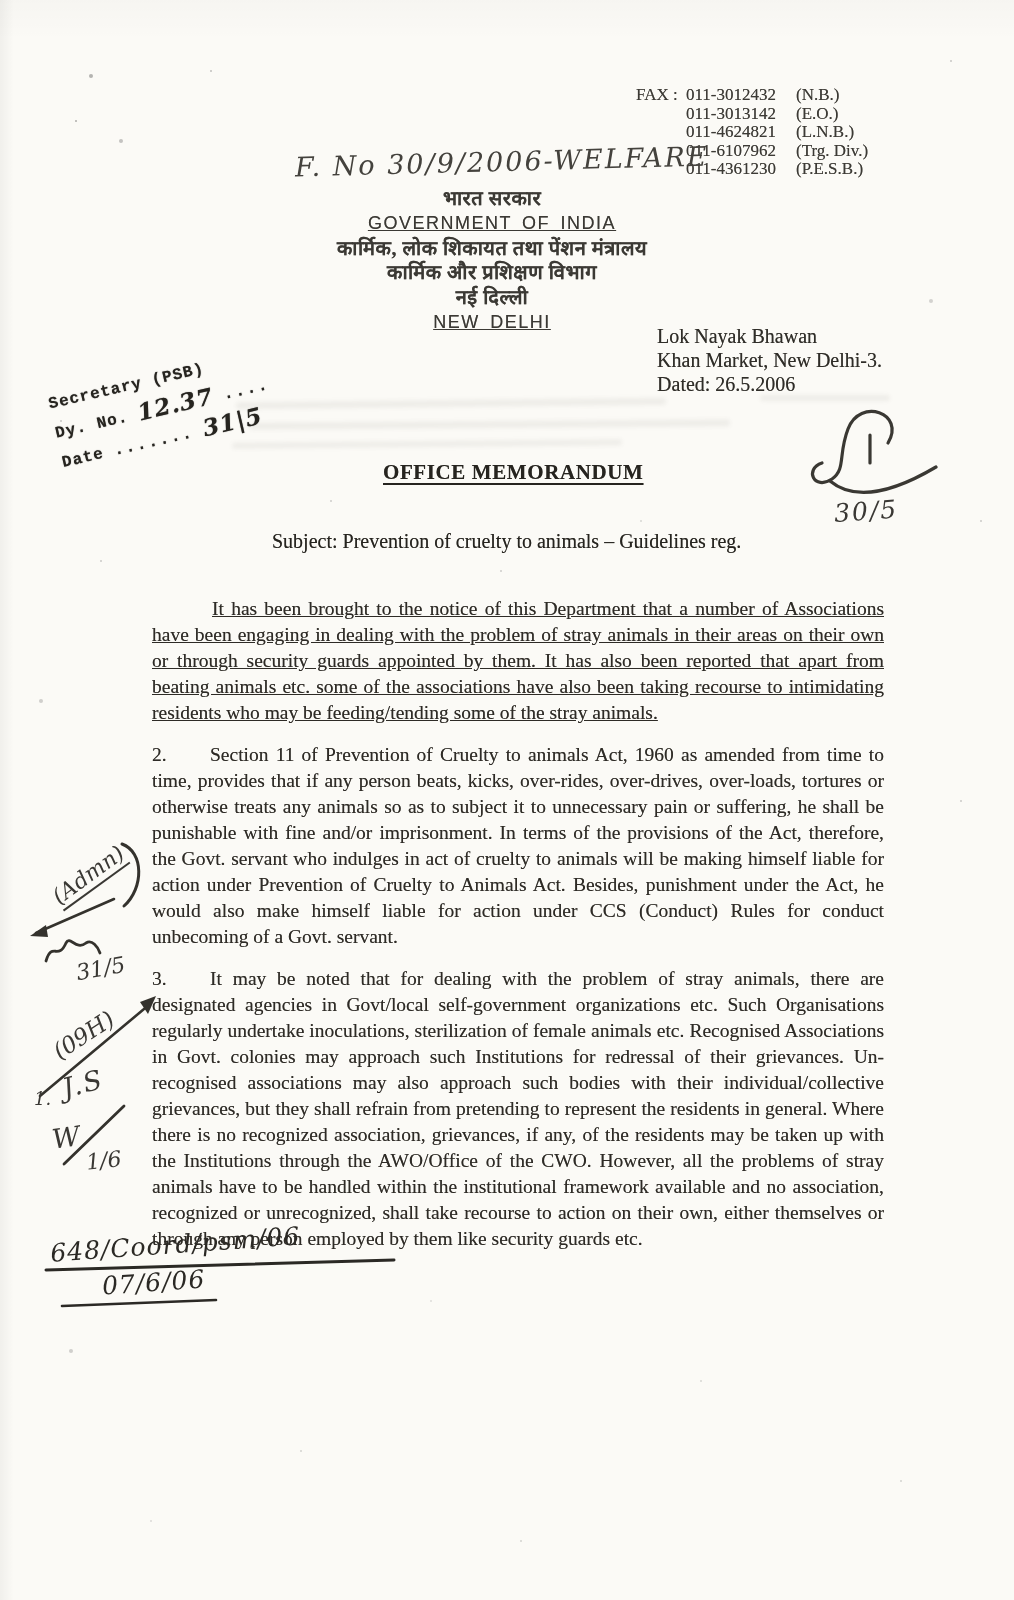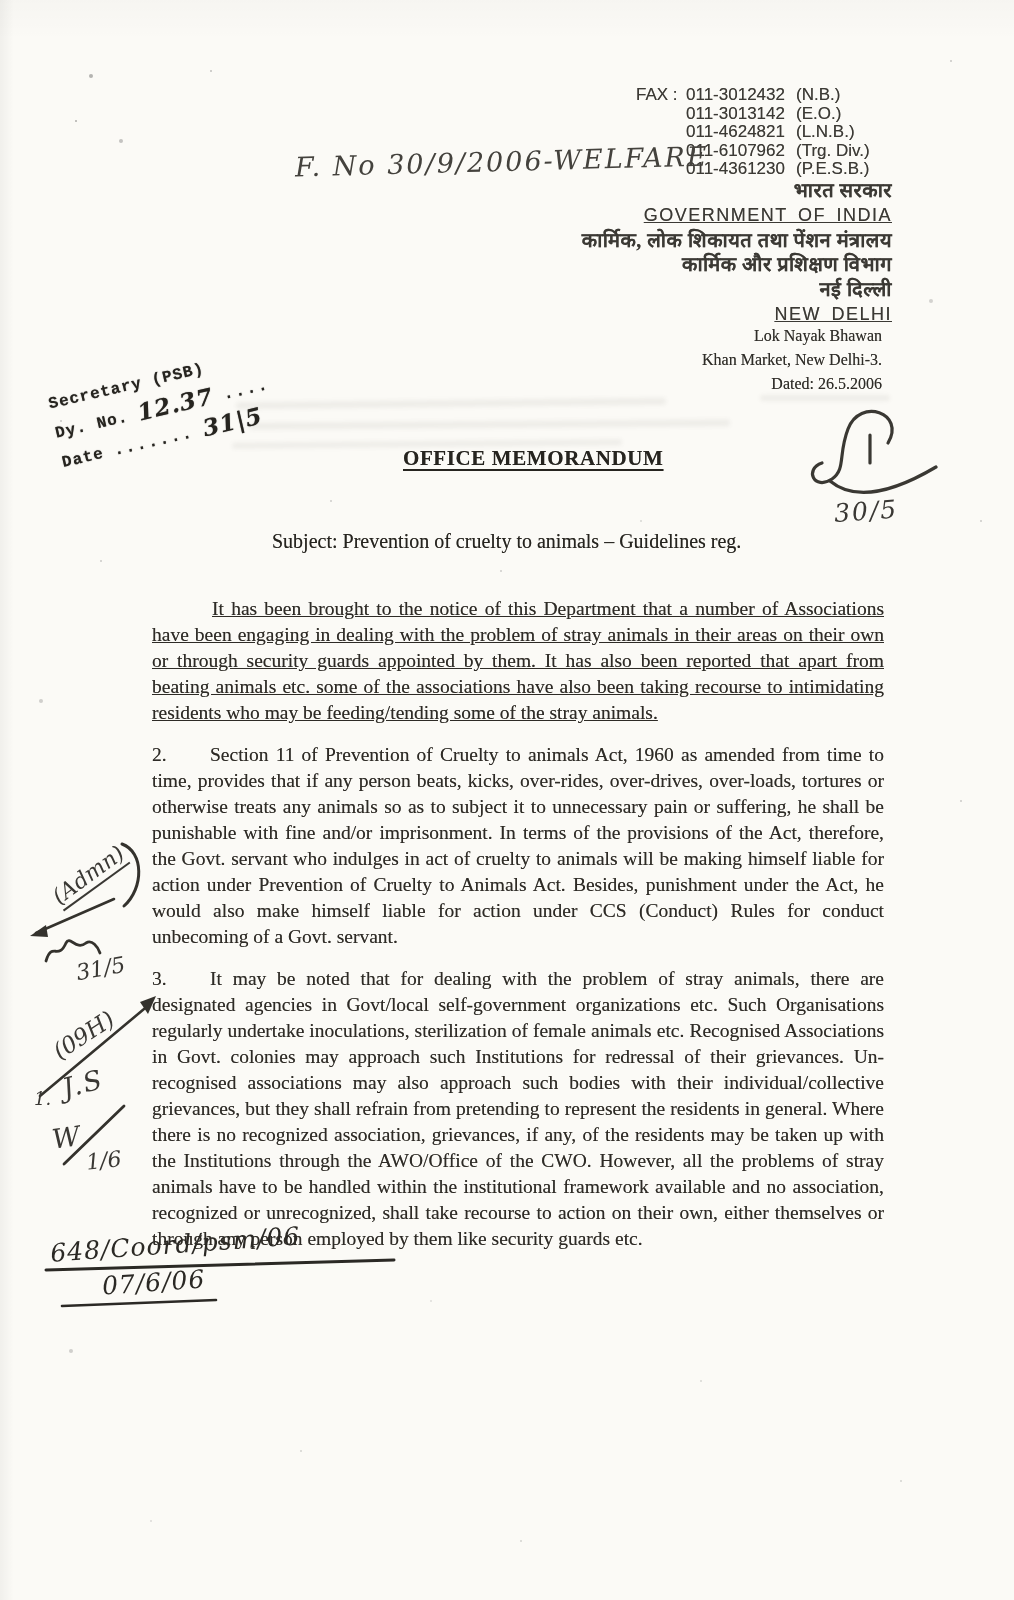--- a/index.html
+++ b/index.html
@@ -25,55 +25,55 @@
     640px 520px 0 0 rgba(110,110,110,.25), 330px 500px 0 0 rgba(100,100,100,.3),
     870px 1000px 0 0 rgba(90,90,90,.3), 70px 1350px 0 1px rgba(80,80,80,.25),
     300px 1450px 0 0 rgba(100,100,100,.25), 700px 1380px 0 0 rgba(110,110,110,.25),
     520px 1540px 0 0 rgba(100,100,100,.25), 150px 1520px 0 0 rgba(110,110,110,.22),
     900px 1480px 0 0 rgba(100,100,100,.25), 430px 1300px 0 0 rgba(110,110,110,.2);
   }
 
   
   .fax{ left:636px; top:86px; font-family:"Liberation Sans", sans-serif;
         font-size:17px; line-height:18.6px; color:#3c3a35; white-space:nowrap;}
-  .fax-row{display:block;}
+  .fax-row{display:block;font-family:Liberation Serif, serif;}
   .fax-label{display:inline-block; width:50px;}
   .fax-indent{margin-left:50px;}
   .fax-num{display:inline-block; min-width:104px;}
   .fax-dest{display:inline-block; margin-left:6px;}
 
   
   .hw{ font-family:"DejaVu Serif", serif; font-style:italic; color:#3a3834; }
 
   .fileno{ left:295px; top:146px; font-size:27px; letter-spacing:2px;
            transform:rotate(-1.5deg); color:#44423d;}
 
   
-  .head{ left:92px; top:178px; width:800px; text-align:right; line-height:24.8px;}
+  .head{ left:92px; top:186px; width:800px; text-align:center; line-height:24.8px;}
   .head .en{ font-family:"Liberation Sans", sans-serif; font-size:18px;
              letter-spacing:1.5px; word-spacing:4px; color:#3b3934;text-decoration:underline;}
   .head .hi{ font-size:20px; font-weight:bold; color:#3b3934; letter-spacing:.5px;}
 
-  .addr{ right:132px; top:324px; text-align:right; font-size:16px; line-height:24px; color:#2f2d28;}
+  .addr{ right:132px; top:324px; font-size:20px; line-height:24px; color:#2f2d28;}
 
   
   .stamp{ left:46px; top:392px; transform:rotate(-13deg); transform-origin:left top;
           font-family:"Liberation Mono", monospace; font-weight:bold; font-size:16px;
           line-height:26px; color:#26241f; letter-spacing:1px; white-space:nowrap;
           text-shadow:0 0 1px rgba(30,30,30,.6);}
   .stamp .hwval{ font-size:23px; font-weight:bold; font-style:italic; letter-spacing:1px;
                  font-family:"DejaVu Serif", serif; position:relative; top:2px;}
   .stamp .dots{ letter-spacing:2px; }
 
   
   .ghost{ background:#6e6a62; opacity:.09; filter:blur(2px); border-radius:3px;}
 
-  .om-title{ left:383px; top:446px; font-size:21px; font-weight:bold; letter-spacing:.6px;
+  .om-title{ left:383px; top:460px; font-size:21px; font-weight:bold; letter-spacing:.6px;
              text-decoration:underline; text-underline-offset:4px;
-             text-decoration-thickness:2px; color:#26241f;margin-left:20px;}
+             text-decoration-thickness:2px; color:#26241f;}
 
   .sig{ left:800px; top:405px; }
   .sig svg{ display:block; }
   .sig-date{ font-size:25px; transform:rotate(-4deg); margin:-14px 0 0 34px; letter-spacing:2px;}
 
   .subject{ left:272px; top:530px; font-size:20px; font-weight:normal; color:#26241f;}
 
   .body-text{ left:152px; top:596px; width:732px; font-size:19.5px; line-height:26px;
               text-align:justify; color:#2e2b26;}
   .para{ margin:0 0 16px 0; }

